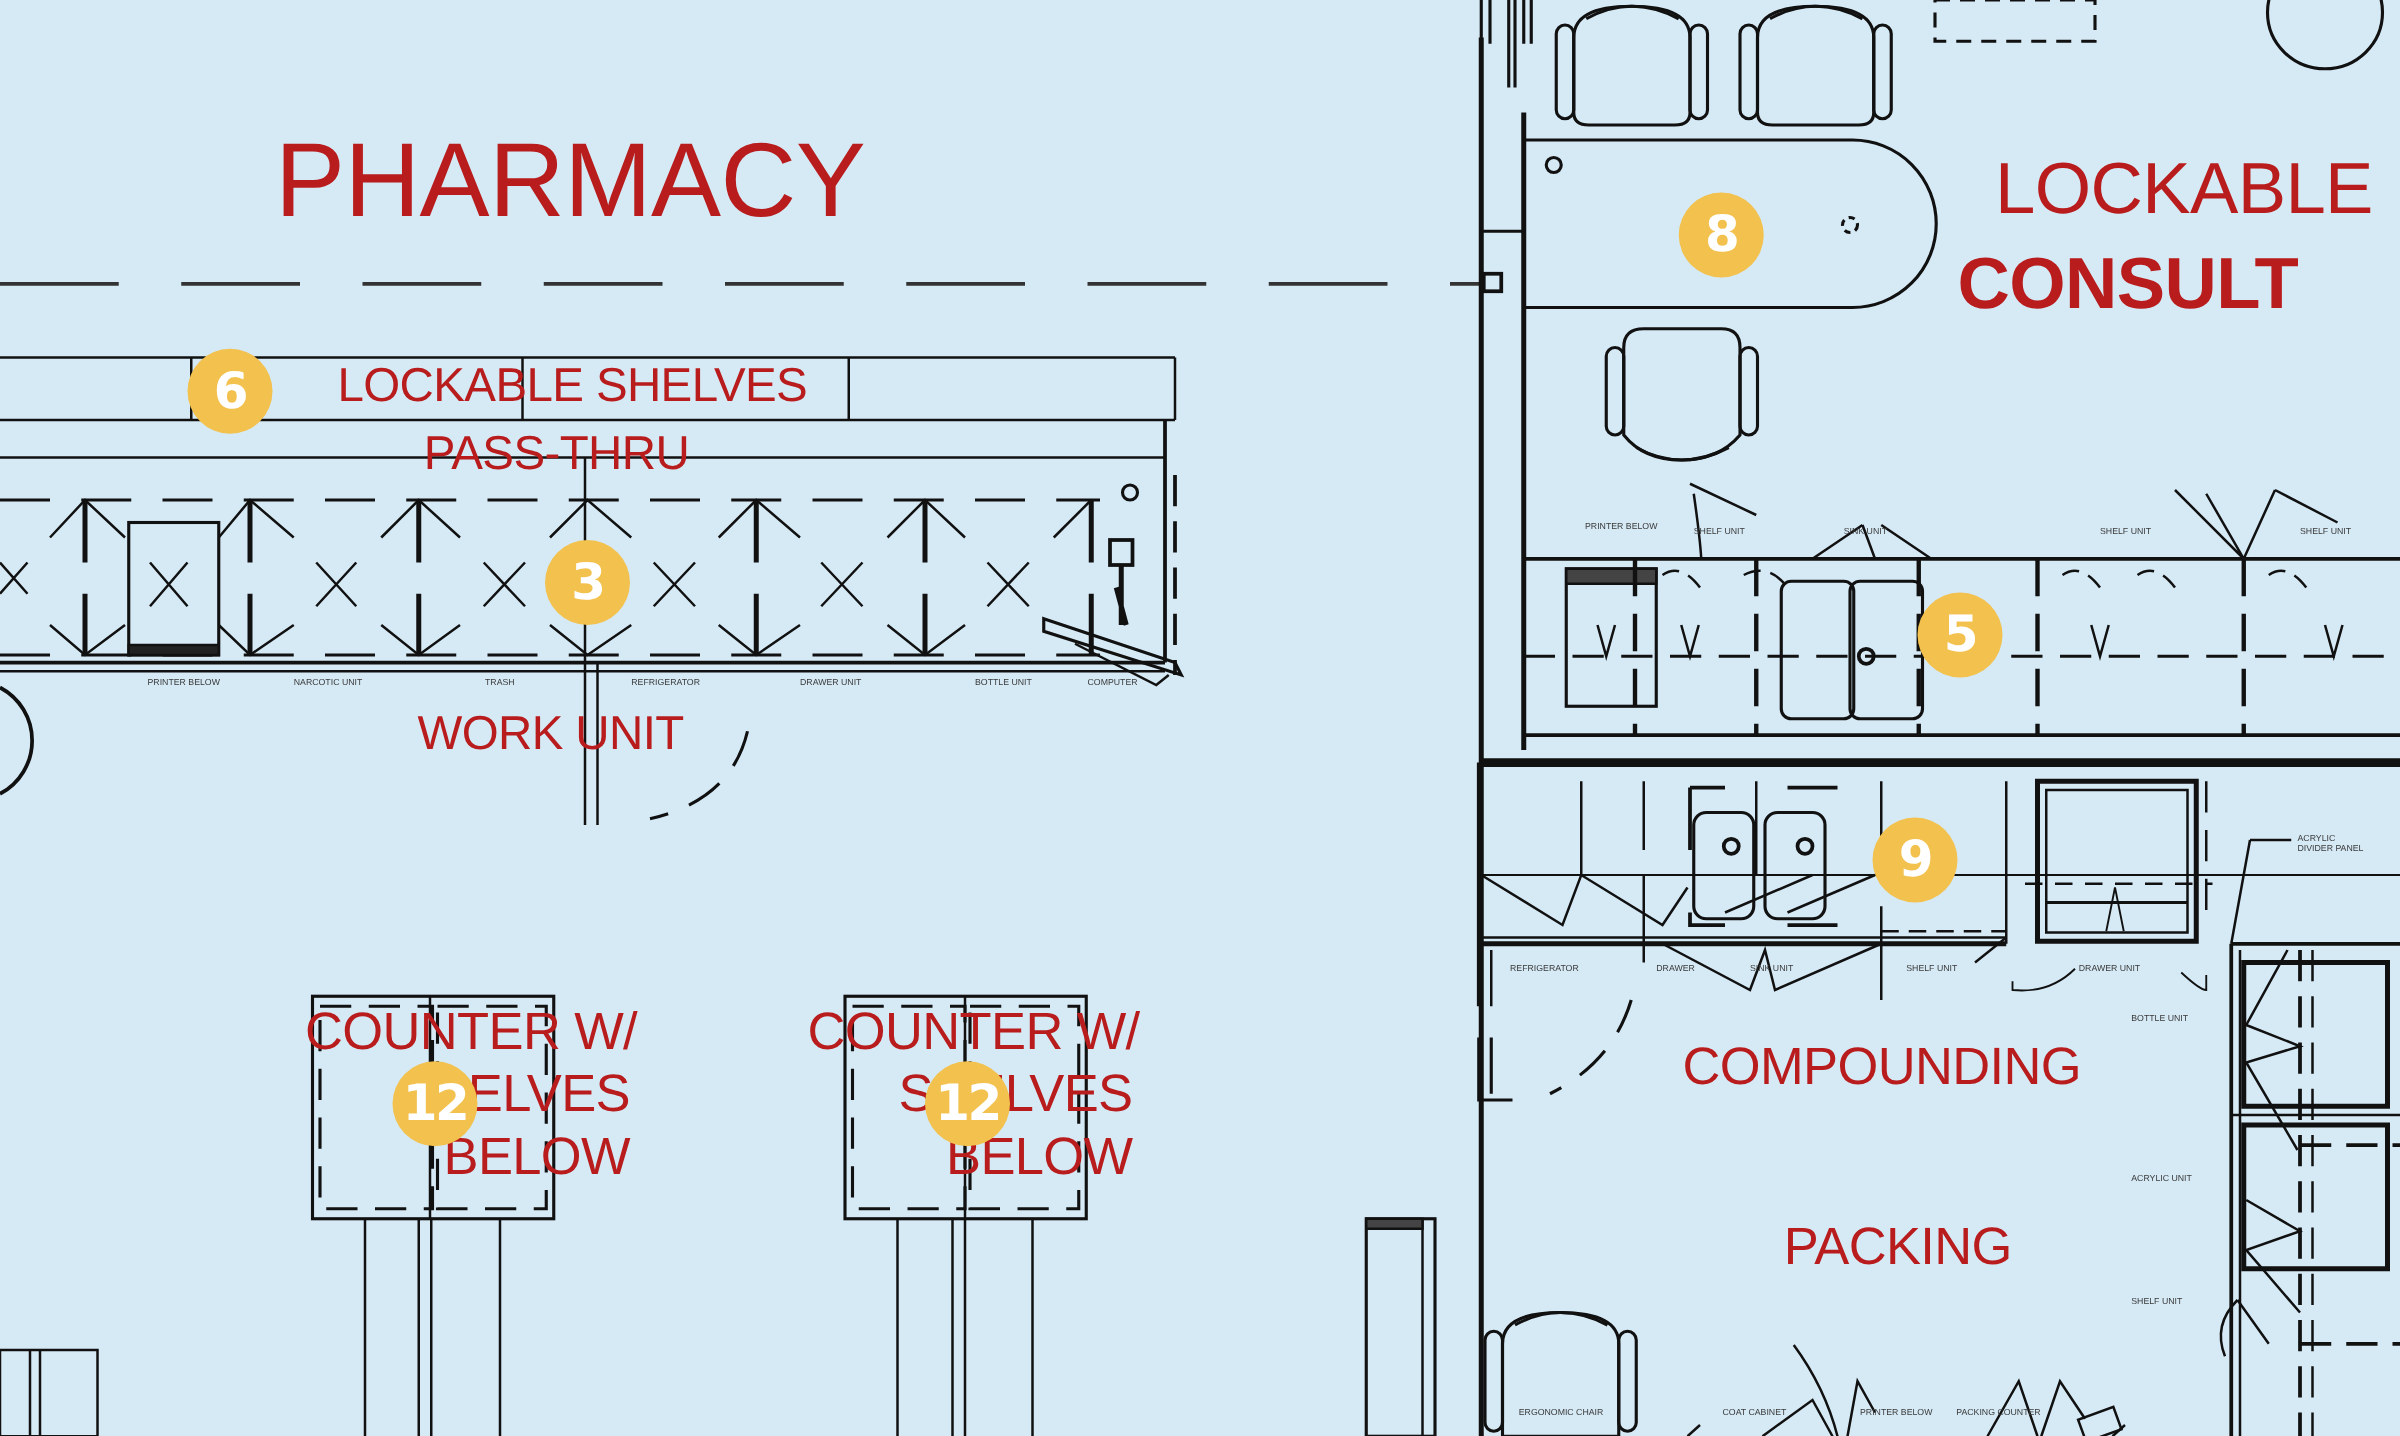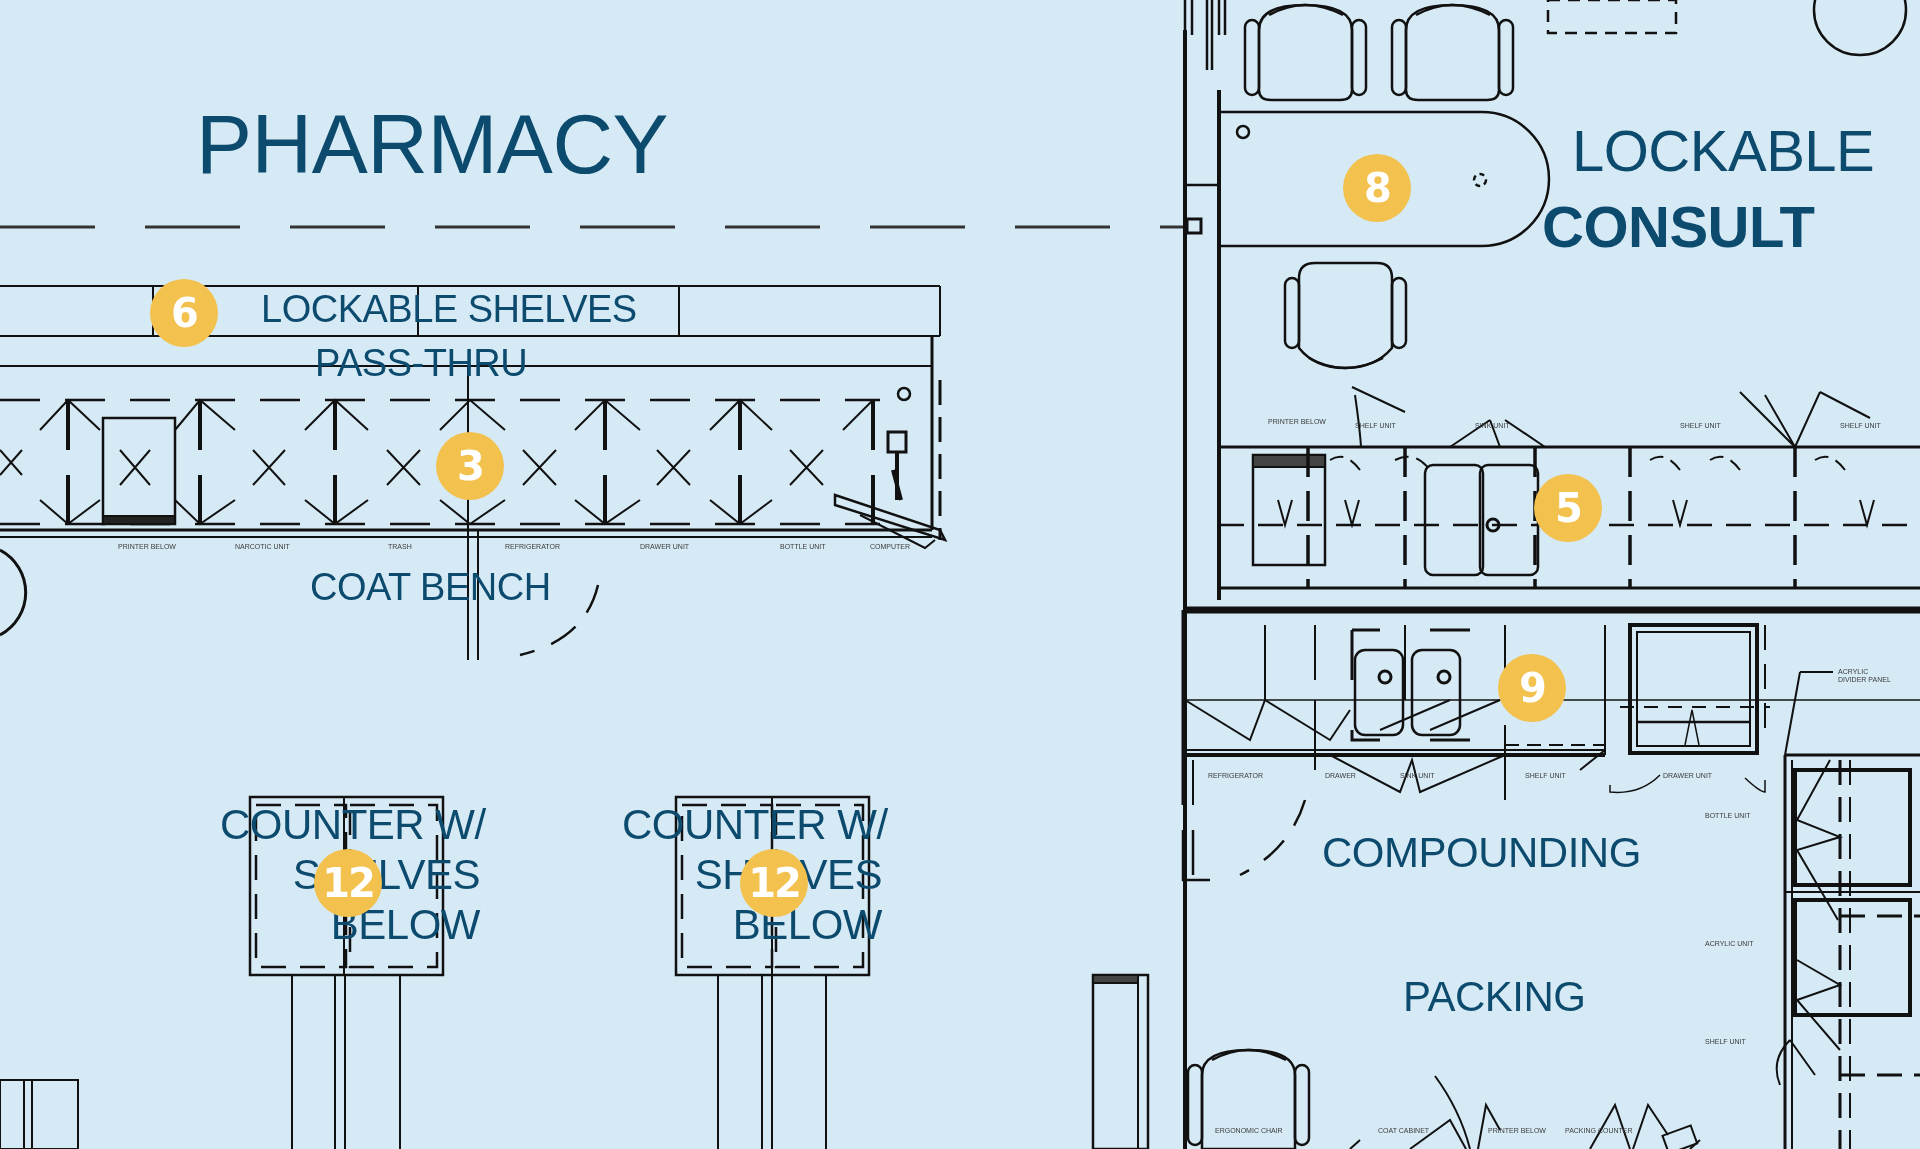--- a/index.html
+++ b/index.html
@@ -4,23 +4,24 @@
 <style>
   html, body { margin: 0; padding: 0; }
   body {
     width: 1920px; height: 1149px; overflow: hidden;
     background: #d6eaf6;
     font-family: "Liberation Sans", sans-serif;
     position: relative;
   }
   #plan { position: absolute; left: 0; top: 0; width: 1920px; height: 1149px; }
   .lbl {
-    position: absolute; color: #0c4a6e; white-space: nowrap;
+    position: absolute; color: #b91c1c; white-space: nowrap;
     font-family: "Liberation Sans", sans-serif; line-height: 1;
     letter-spacing: -0.5px;
+    margin-left: 24px;
   }
   .room-xl { font-size: 84px; }
   .room-lg { font-size: 58px; }
   .room-md { font-size: 42px; }
   .room-sm { font-size: 38px; }
   .ml { text-align: right; line-height: 50px; font-size: 42px; }
   .tiny {
     position: absolute; font-size: 7px; color: #3a3a3a; white-space: nowrap;
     font-family: "Liberation Sans", sans-serif; text-transform: uppercase;
   }
@@ -292,23 +293,23 @@
     <rect x="1665" y="1130" width="30" height="19" transform="rotate(-20 1680 1140)"></rect>
   </g>
 </svg>
 
 <div class="lbl room-xl" style="left:196px; top:102px;">PHARMACY</div>
 <div class="lbl room-lg" style="left:1572px; top:122px;">LOCKABLE</div>
 <div class="lbl room-lg" style="left:1542px; top:198px;font-weight:bold;">CONSULT</div>
 <div class="lbl room-md" style="left:1322px; top:832px;">COMPOUNDING</div>
 <div class="lbl room-md" style="left:1403px; top:976px;">PACKING</div>
 
-<div class="lbl room-sm" style="left:261px; top:290px;">LOCKABLE SHELVES</div>
+<div class="lbl room-sm" style="left:246px; top:290px;">LOCKABLE SHELVES</div>
 <div class="lbl room-sm" style="left:315px; top:344px;">PASS-THRU</div>
-<div class="lbl room-sm" style="left:310px; top:568px;">COAT BENCH</div>
+<div class="lbl room-sm" style="left:310px; top:568px;">WORK UNIT</div>
 
 <div class="lbl ml" style="left:220px; top:800px; width:260px;">
   <div>COUNTER W/</div>
   <div>SHELVES</div>
   <div>BELOW</div>
 </div>
 <div class="lbl ml" style="left:622px; top:800px; width:260px;">
   <div>COUNTER W/</div>
   <div>SHELVES</div>
   <div>BELOW</div>

